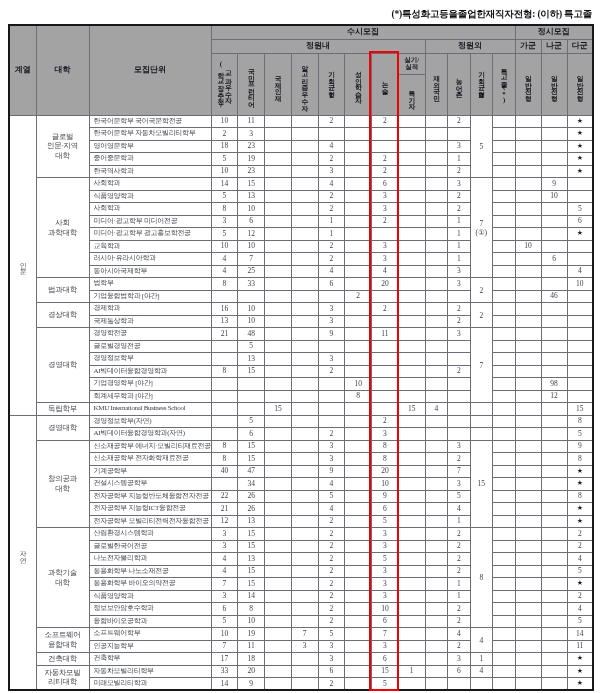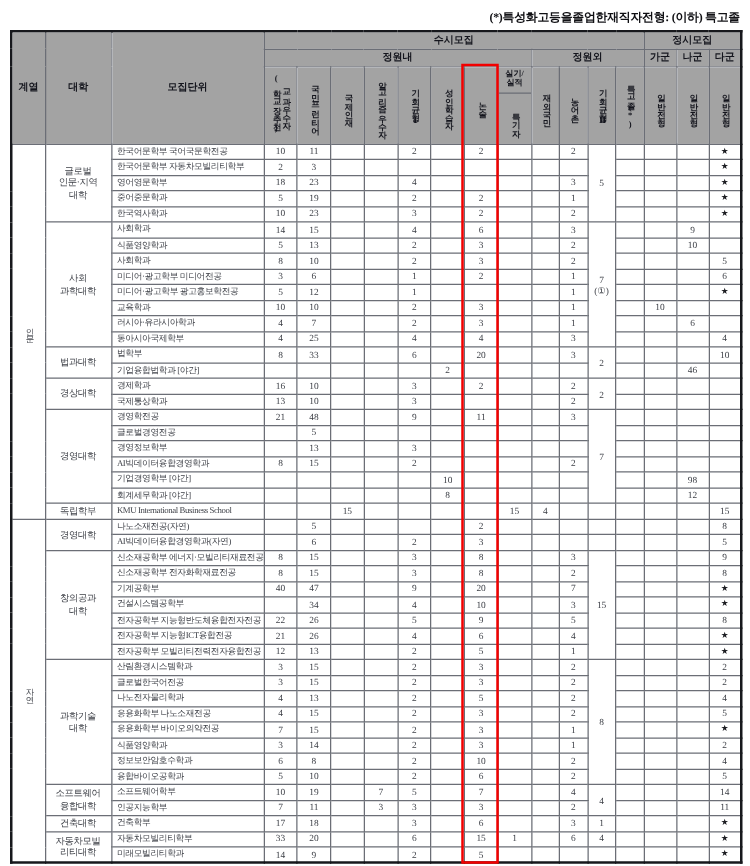--- a/index.html
+++ b/index.html
@@ -520,21 +520,21 @@
           <td></td>
           <td></td>
           <td></td>
           <td class="thl"></td>
           <td></td>
           <td>15</td>
         </tr>
         <tr class="dr grp">
           <td rowspan="22" class="series-cell"><span class="vt">자연</span></td>
           <td rowspan="2" class="college">경영대학</td>
-          <td class="unit">나노소재전공(자연)</td>
+          <td class="unit">경영정보학부(자연)</td>
           <td class="thl"></td>
           <td>5</td>
           <td></td>
           <td></td>
           <td></td>
           <td></td>
           <td>2</td>
           <td></td>
           <td class="thl"></td>
           <td></td>

